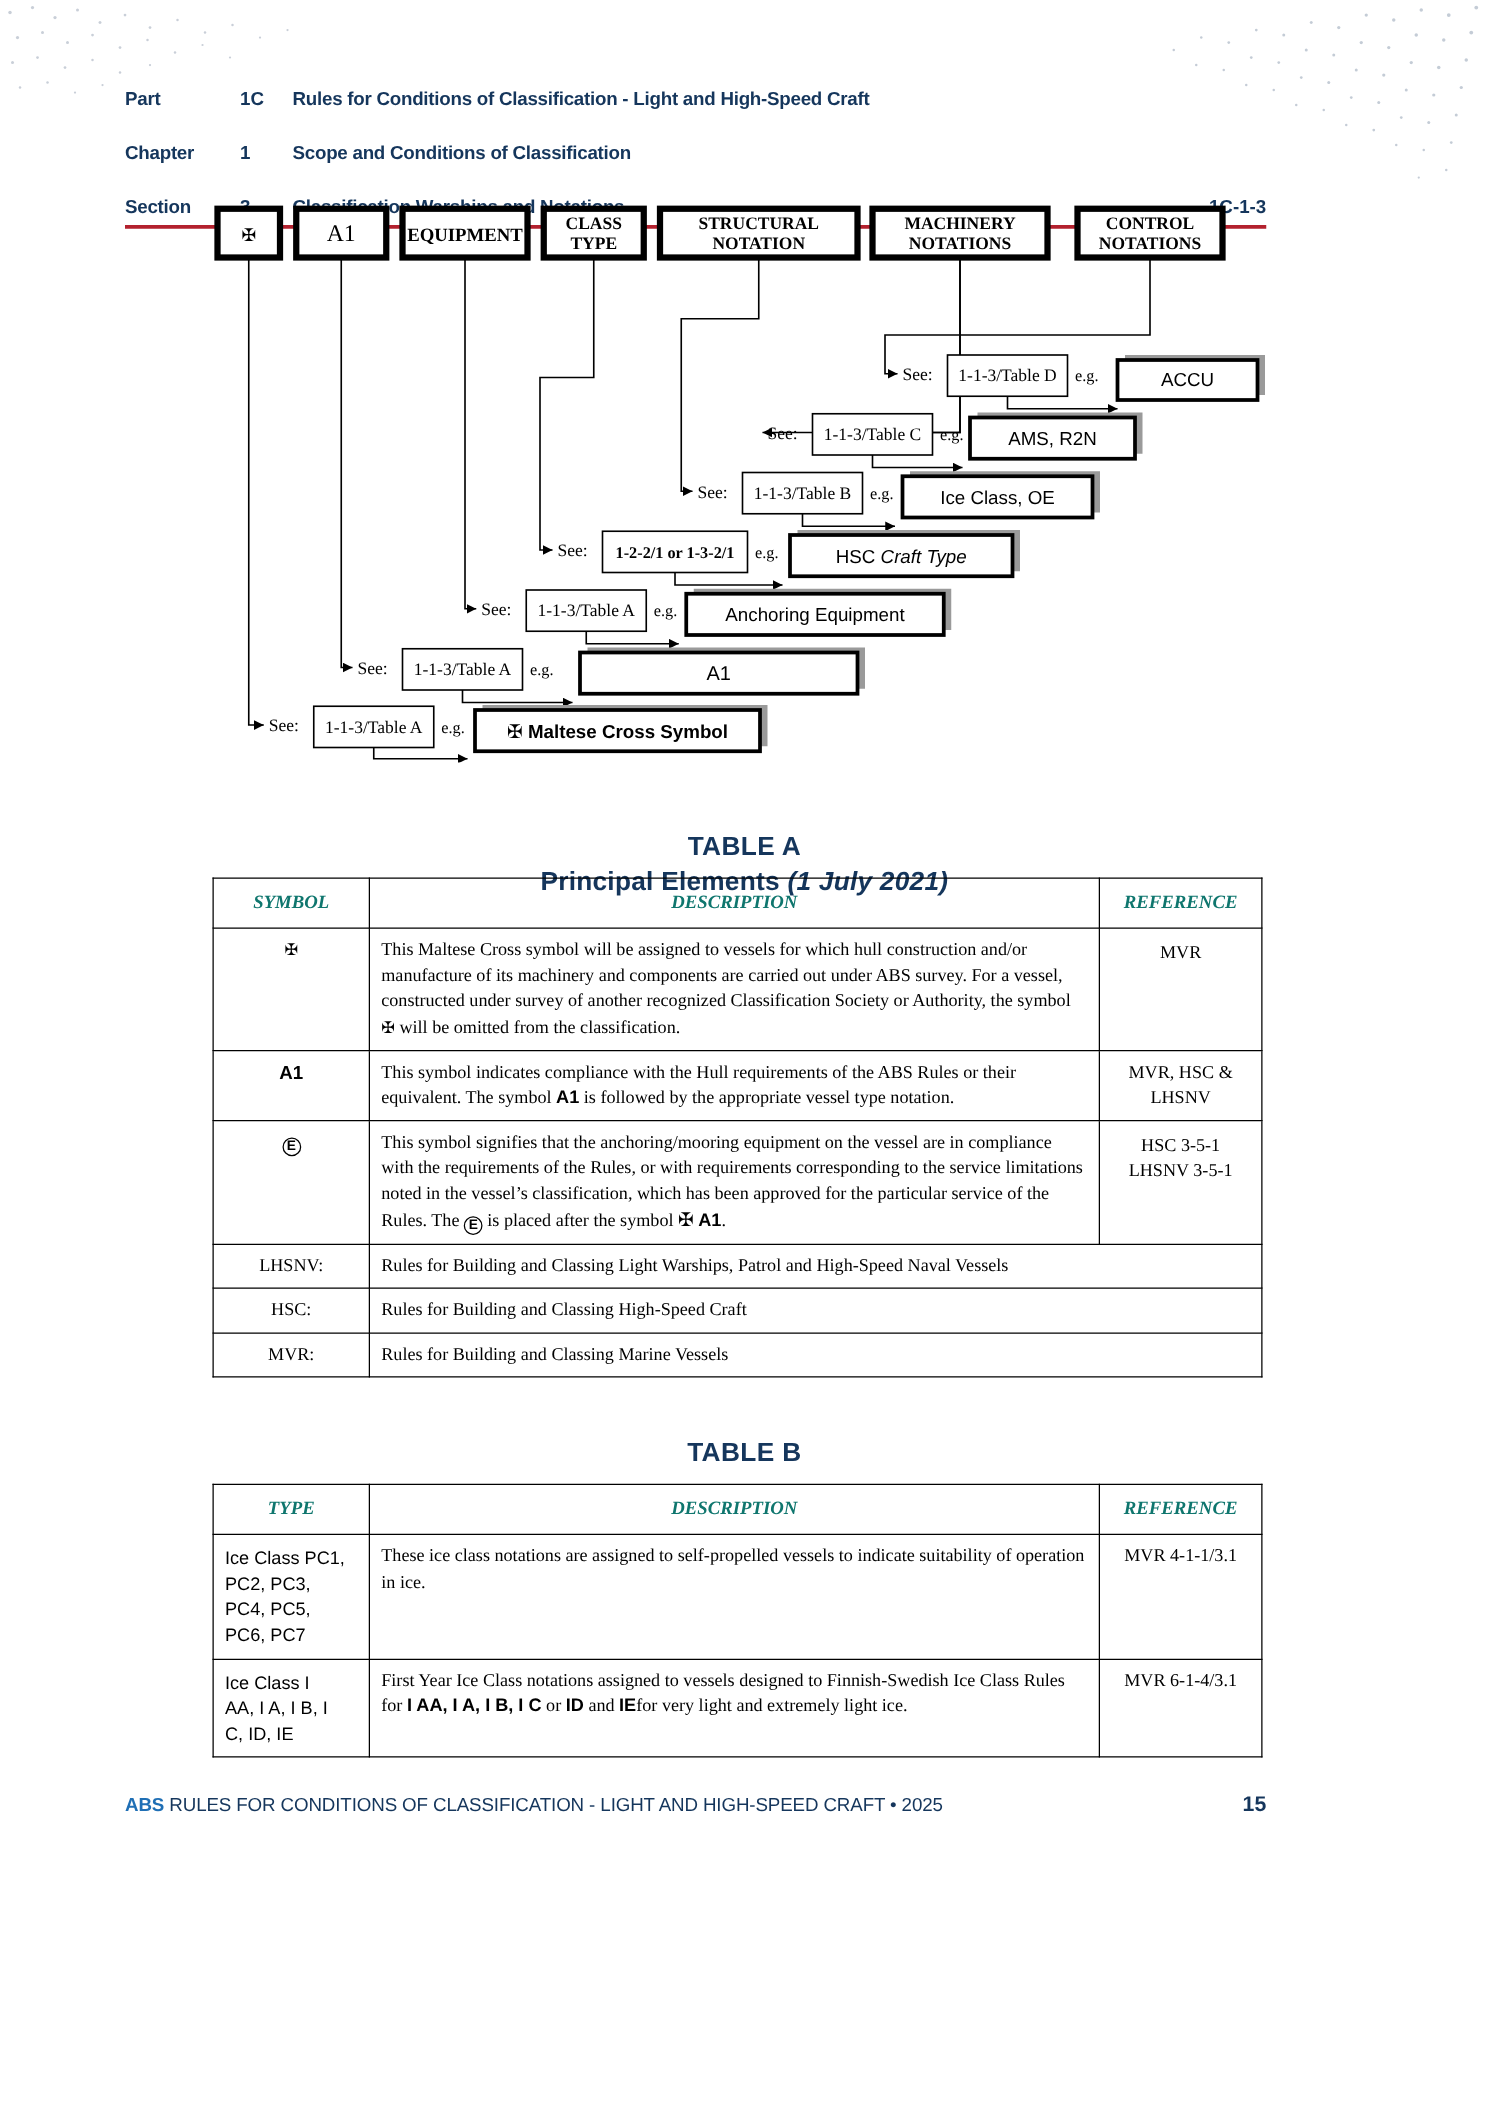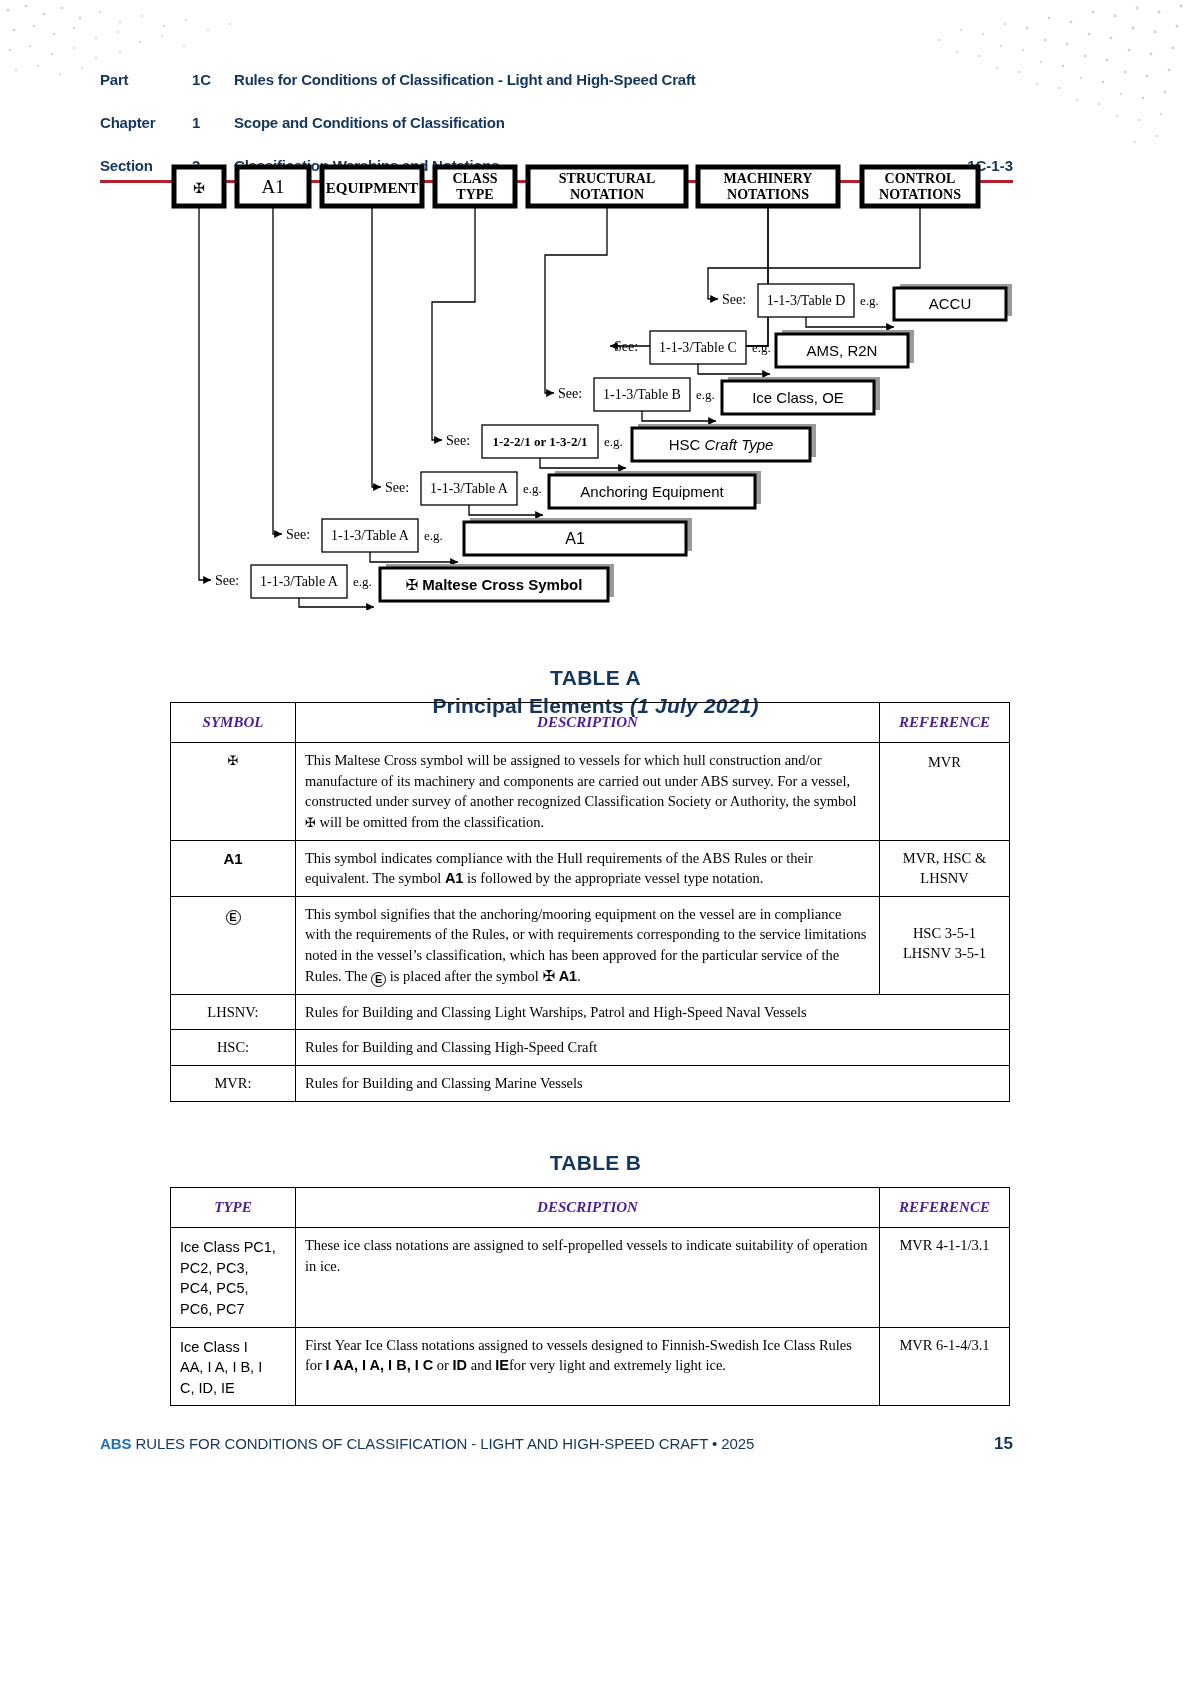--- a/index.html
+++ b/index.html
@@ -57,21 +57,21 @@
     border:1px solid #000;
     vertical-align:top;
     padding:7px 9px;
     font-size:14.5px;
     line-height:1.42;
   }
   table.doc th {
     text-align:center;
     font-style:italic;
     font-weight:bold;
-    color:#4c1d95;
+    color:#0f766e;
     font-size:15px;
     padding:9px 6px;
     vertical-align:middle;
   }
   td.c-symbol { text-align:center; vertical-align:middle; width:125px; }
   td.c-ref    { text-align:center; vertical-align:middle; width:130px; }
   td.c-desc   { text-align:left; }
   td.c-type   { vertical-align:middle; width:125px;
                 font-family:"Liberation Sans", sans-serif; font-weight:normal;
                 font-size:14px; line-height:1.55;}
@@ -393,21 +393,21 @@
     </tr>
     <tr>
       <td class="c-symbol"><span class="circ-e">E</span></td>
       <td class="c-desc">
         This symbol signifies that the anchoring/mooring equipment on the vessel are in
         compliance with the requirements of the Rules, or with requirements corresponding
         to the service limitations noted in the vessel’s classification, which has been approved
         for the particular service of the Rules. The <span class="circ-e">E</span> is placed after the symbol
         <span class="mcross big">✠</span> <span class="bold-sans">A1</span>.
       </td>
-      <td class="c-ref" style="vertical-align:top;padding-top:26px;">HSC 3-5-1<br>LHSNV 3-5-1</td>
+      <td class="c-ref" style="vertical-align:top;padding-top:10px;">HSC 3-5-1<br>LHSNV 3-5-1</td>
     </tr>
     <tr>
       <td class="c-key">LHSNV:</td>
       <td class="c-desc mid" colspan="2">Rules for Building and Classing Light Warships, Patrol and High-Speed Naval Vessels</td>
     </tr>
     <tr>
       <td class="c-key">HSC:</td>
       <td class="c-desc mid" colspan="2">Rules for Building and Classing High-Speed Craft</td>
     </tr>
     <tr>

